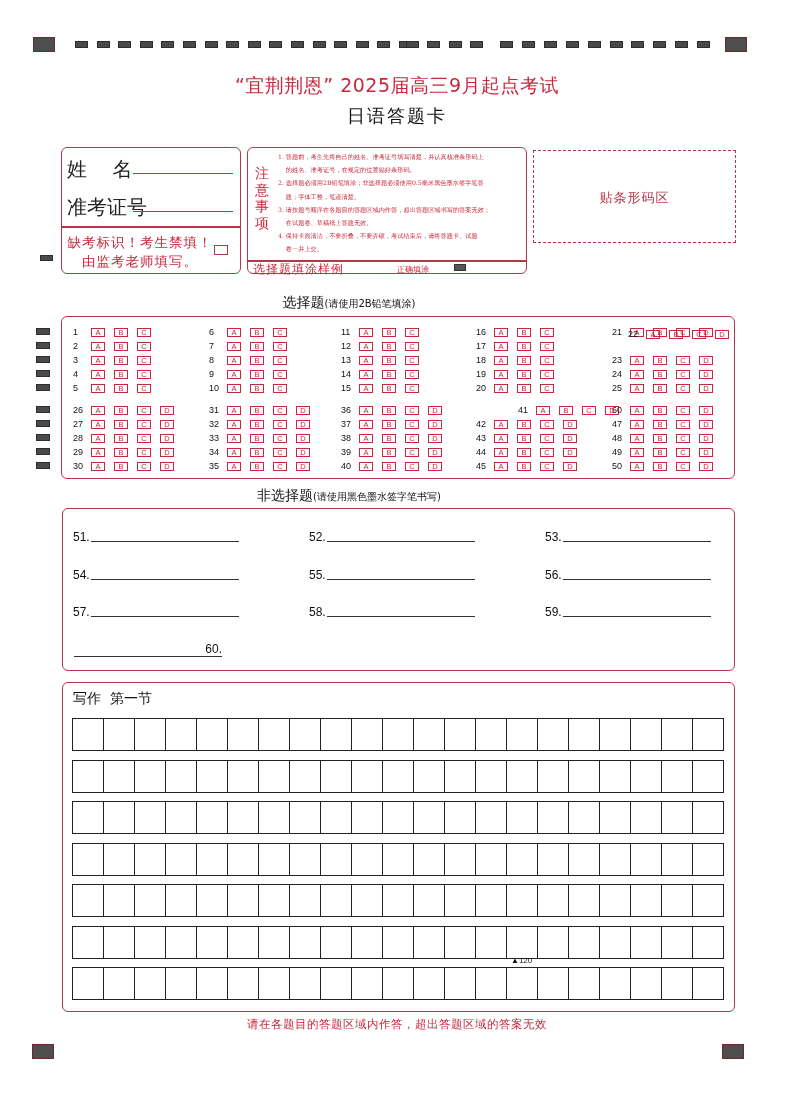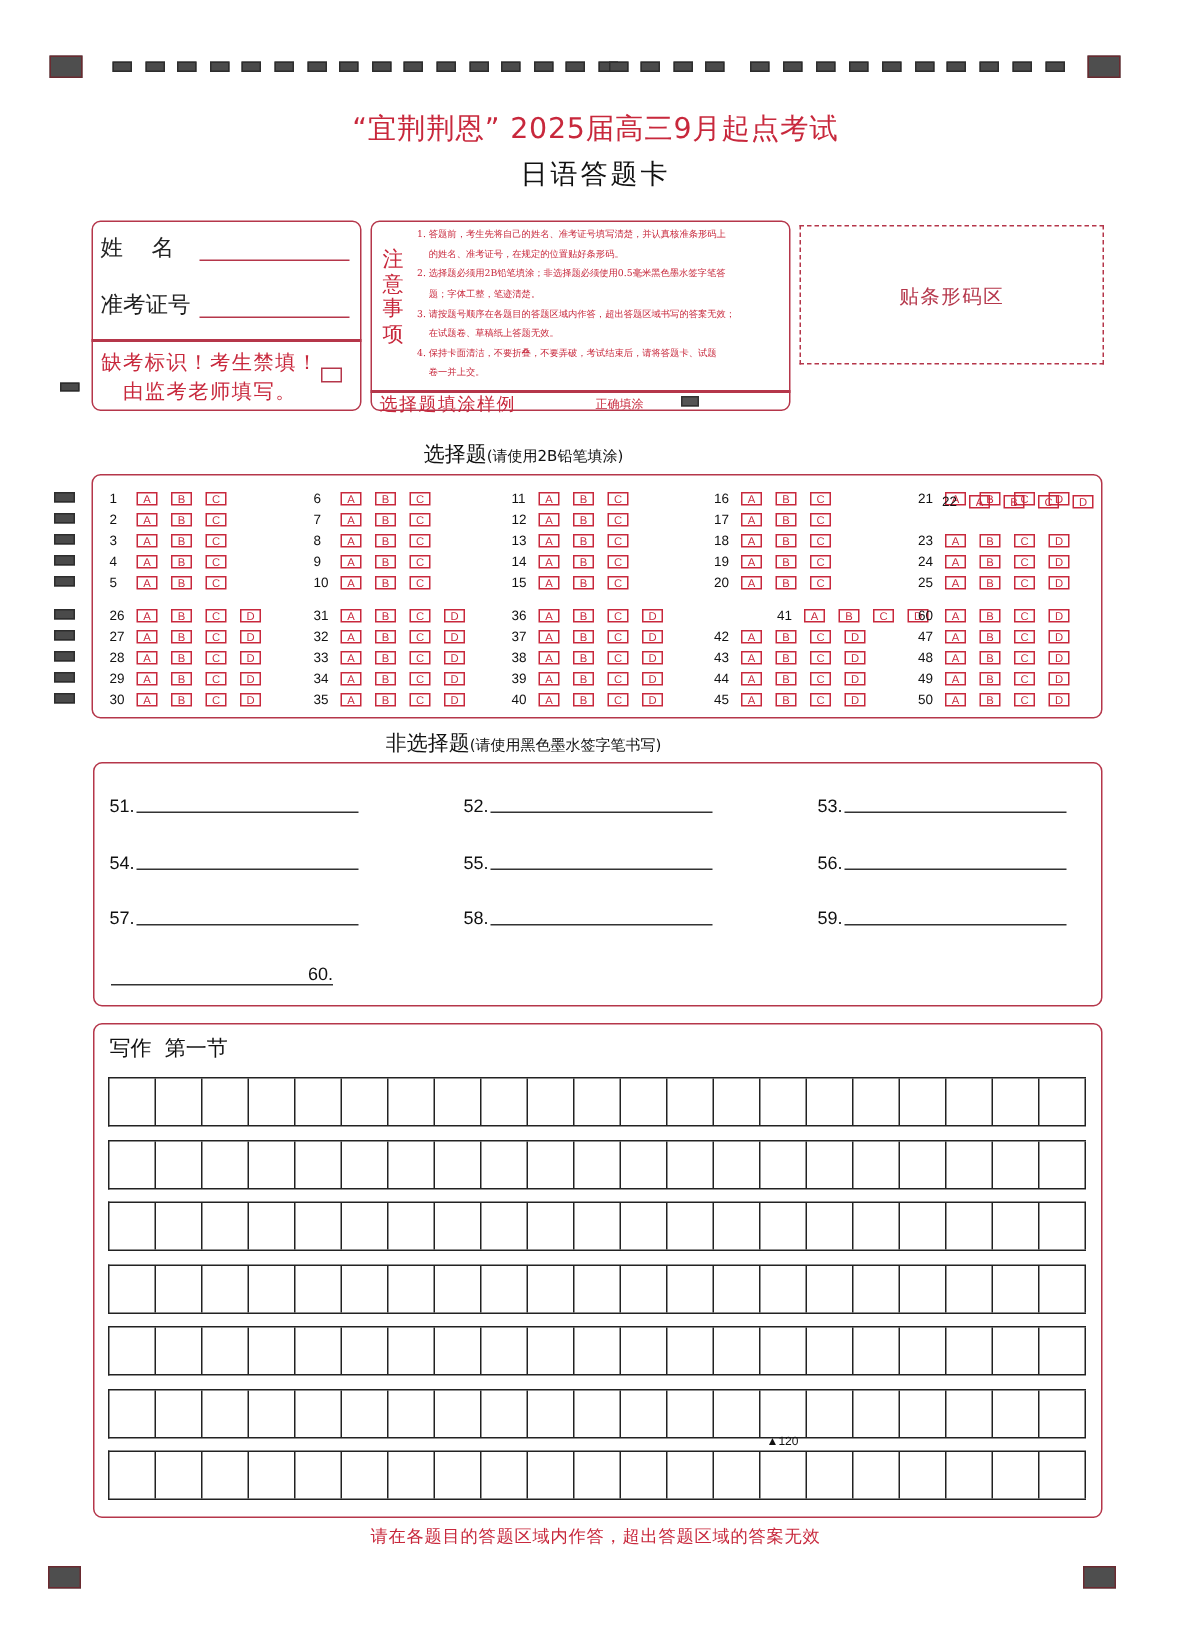--- a/index.html
+++ b/index.html
@@ -8,21 +8,21 @@
   .abs { position: absolute; }
   .mark { position: absolute; background: #4a4a4a; border: 1px solid #2d2d2d; }
   .mark.big { background: #4e4e4e; border: 1px solid #6a2a30; }
   .box { position: absolute; border: 1.5px solid #b5364a; border-radius: 6px; }
 
   
   #title1 { left: 0; width: 794px; top: 73px; text-align: center; font-size: 19px; color: #c8283c; letter-spacing: 0.5px; }
   #title2 { left: 0; width: 794px; top: 104px; text-align: center; font-size: 18px; color: #111; letter-spacing: 2px; }
 
   
-  .info-label { position: absolute; font-size: 15px; color: #222; }
+  .info-label { position: absolute; font-size: 20px; color: #222; }
   .info-line { position: absolute; height: 1px; background: #b5364a; }
   .absent-text { position: absolute; font-size: 13.5px; color: #c8283c; letter-spacing: 1px; text-align: center; line-height: 19px; }
 
   
   .notes-heading { position: absolute; left: 255px; top: 165px; width: 18px; font-size: 14px; line-height: 16.5px; color: #c8283c; }
   .note { position: absolute; font-family: "DejaVu Serif", serif; font-size: 6.2px; line-height: 11px; color: #c8283c; }
   .sample-label { position: absolute; font-size: 12px; color: #c8283c; letter-spacing: 1px; }
   .sample-correct { position: absolute; font-size: 8px; color: #c8283c; }
 
   

